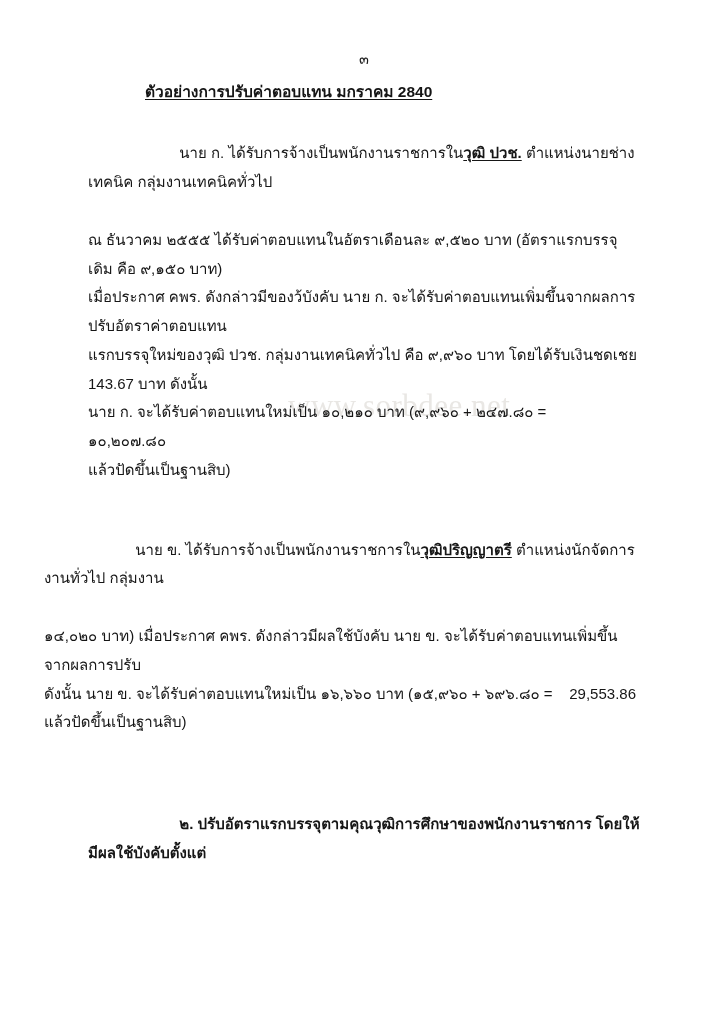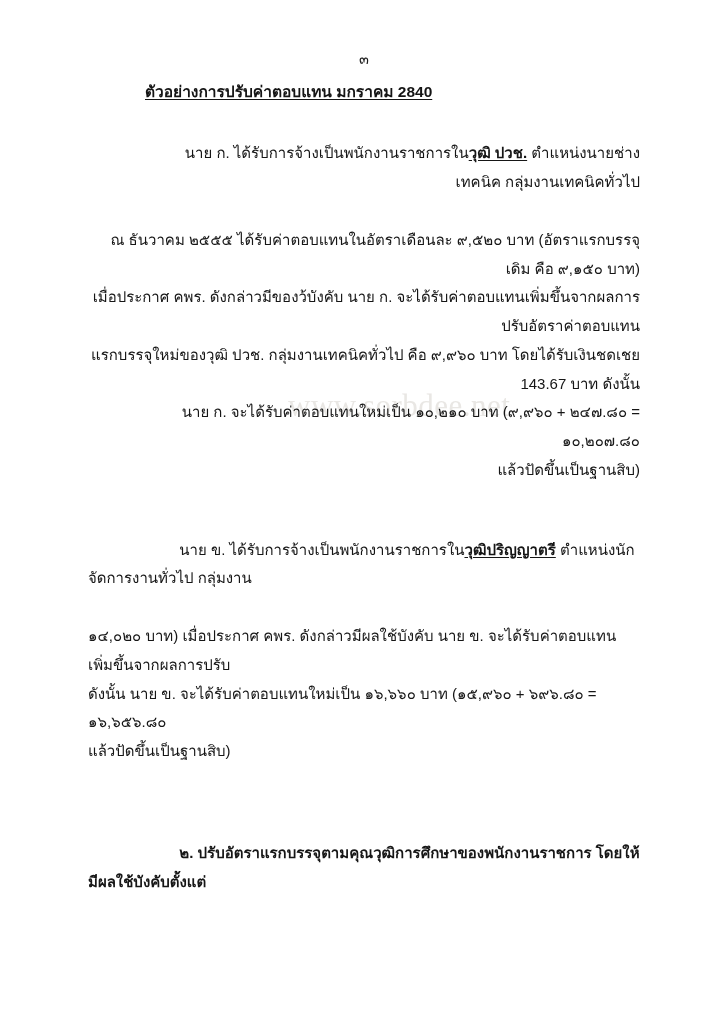--- a/index.html
+++ b/index.html
@@ -60,22 +60,22 @@
     font-size: 15px;
     color: #161616;
     line-height: 1.92;
     text-align: left;
     white-space: normal;
   }
   .para .ln {
     display: block;
     white-space: pre-wrap;
   }
-  .sp-before-1 { margin-top: 7px; text-align: right; }
-  .sp-before-2 { margin-top: 22px; }
+  .sp-before-1 { margin-top: 7px; }
+  .sp-before-2 { margin-top: 22px; padding-left: 44px; }
   .sp-before-3 { margin-top: 44px; }
   b.bld { font-weight: bold; }
   span.bu {
     font-weight: bold;
     text-decoration: underline;
     text-underline-offset: 2px;
   }
 </style>
 </head>
 <body>
@@ -101,21 +101,21 @@
       <span class="ln">แรกบรรจุใหม่ของวุฒิ ปวช. กลุ่มงานเทคนิคทั่วไป คือ ๙,๙๖๐ บาท โดยได้รับเงินชดเชย 143.67 บาท ดังนั้น</span>
       <span class="ln">นาย ก. จะได้รับค่าตอบแทนใหม่เป็น ๑๐,๒๑๐ บาท (๙,๙๖๐ + ๒๔๗.๘๐ =       ๑๐,๒๐๗.๘๐</span>
       <span class="ln">แล้วปัดขึ้นเป็นฐานสิบ)</span>
     </div>
 
     <div class="para sp-before-2">
       <span class="ln">
         <span style="display:inline-block;width:58px"></span><span>นาย ข. ได้รับการจ้างเป็นพนักงานราชการใน</span><span class="bu">วุฒิปริญญาตรี</span><span> ตำแหน่งนักจัดการงานทั่วไป กลุ่มงาน</span>
       </span>
       <span class="ln">๑๔,๐๒๐ บาท) เมื่อประกาศ คพร. ดังกล่าวมีผลใช้บังคับ นาย ข. จะได้รับค่าตอบแทนเพิ่มขึ้นจากผลการปรับ</span>
-      <span class="ln">ดังนั้น นาย ข. จะได้รับค่าตอบแทนใหม่เป็น ๑๖,๖๖๐ บาท (๑๕,๙๖๐ + ๖๙๖.๘๐ =    ๑๖,๖๕๖.๘๐</span>
+      <span class="ln">ดังนั้น นาย ข. จะได้รับค่าตอบแทนใหม่เป็น ๑๖,๖๖๐ บาท (๑๕,๙๖๐ + ๖๙๖.๘๐ =    29,553.86</span>
       <span class="ln">แล้วปัดขึ้นเป็นฐานสิบ)</span>
     </div>
 
     <div class="para sp-before-3">
       <span class="ln">
         <span style="display:inline-block;width:58px"></span><b class="bld">๒. ปรับอัตราแรกบรรจุตามคุณวุฒิการศึกษาของพนักงานราชการ โดยให้มีผลใช้บังคับตั้งแต่</b>
       </span>
 
     </div>
 

